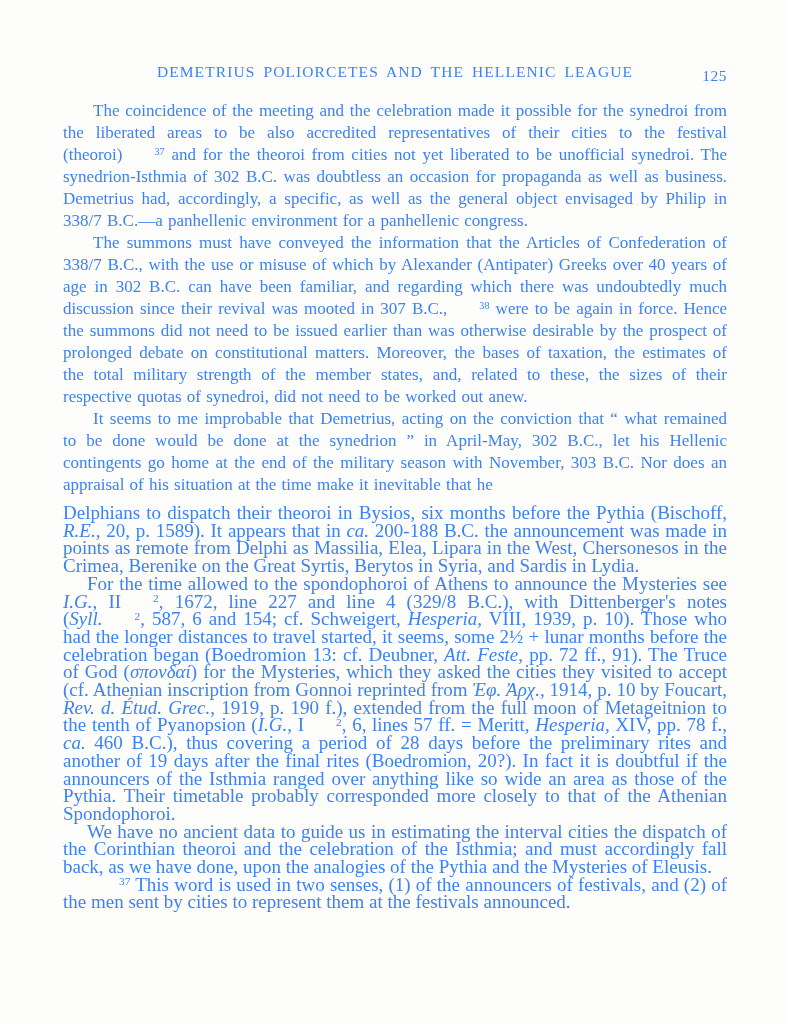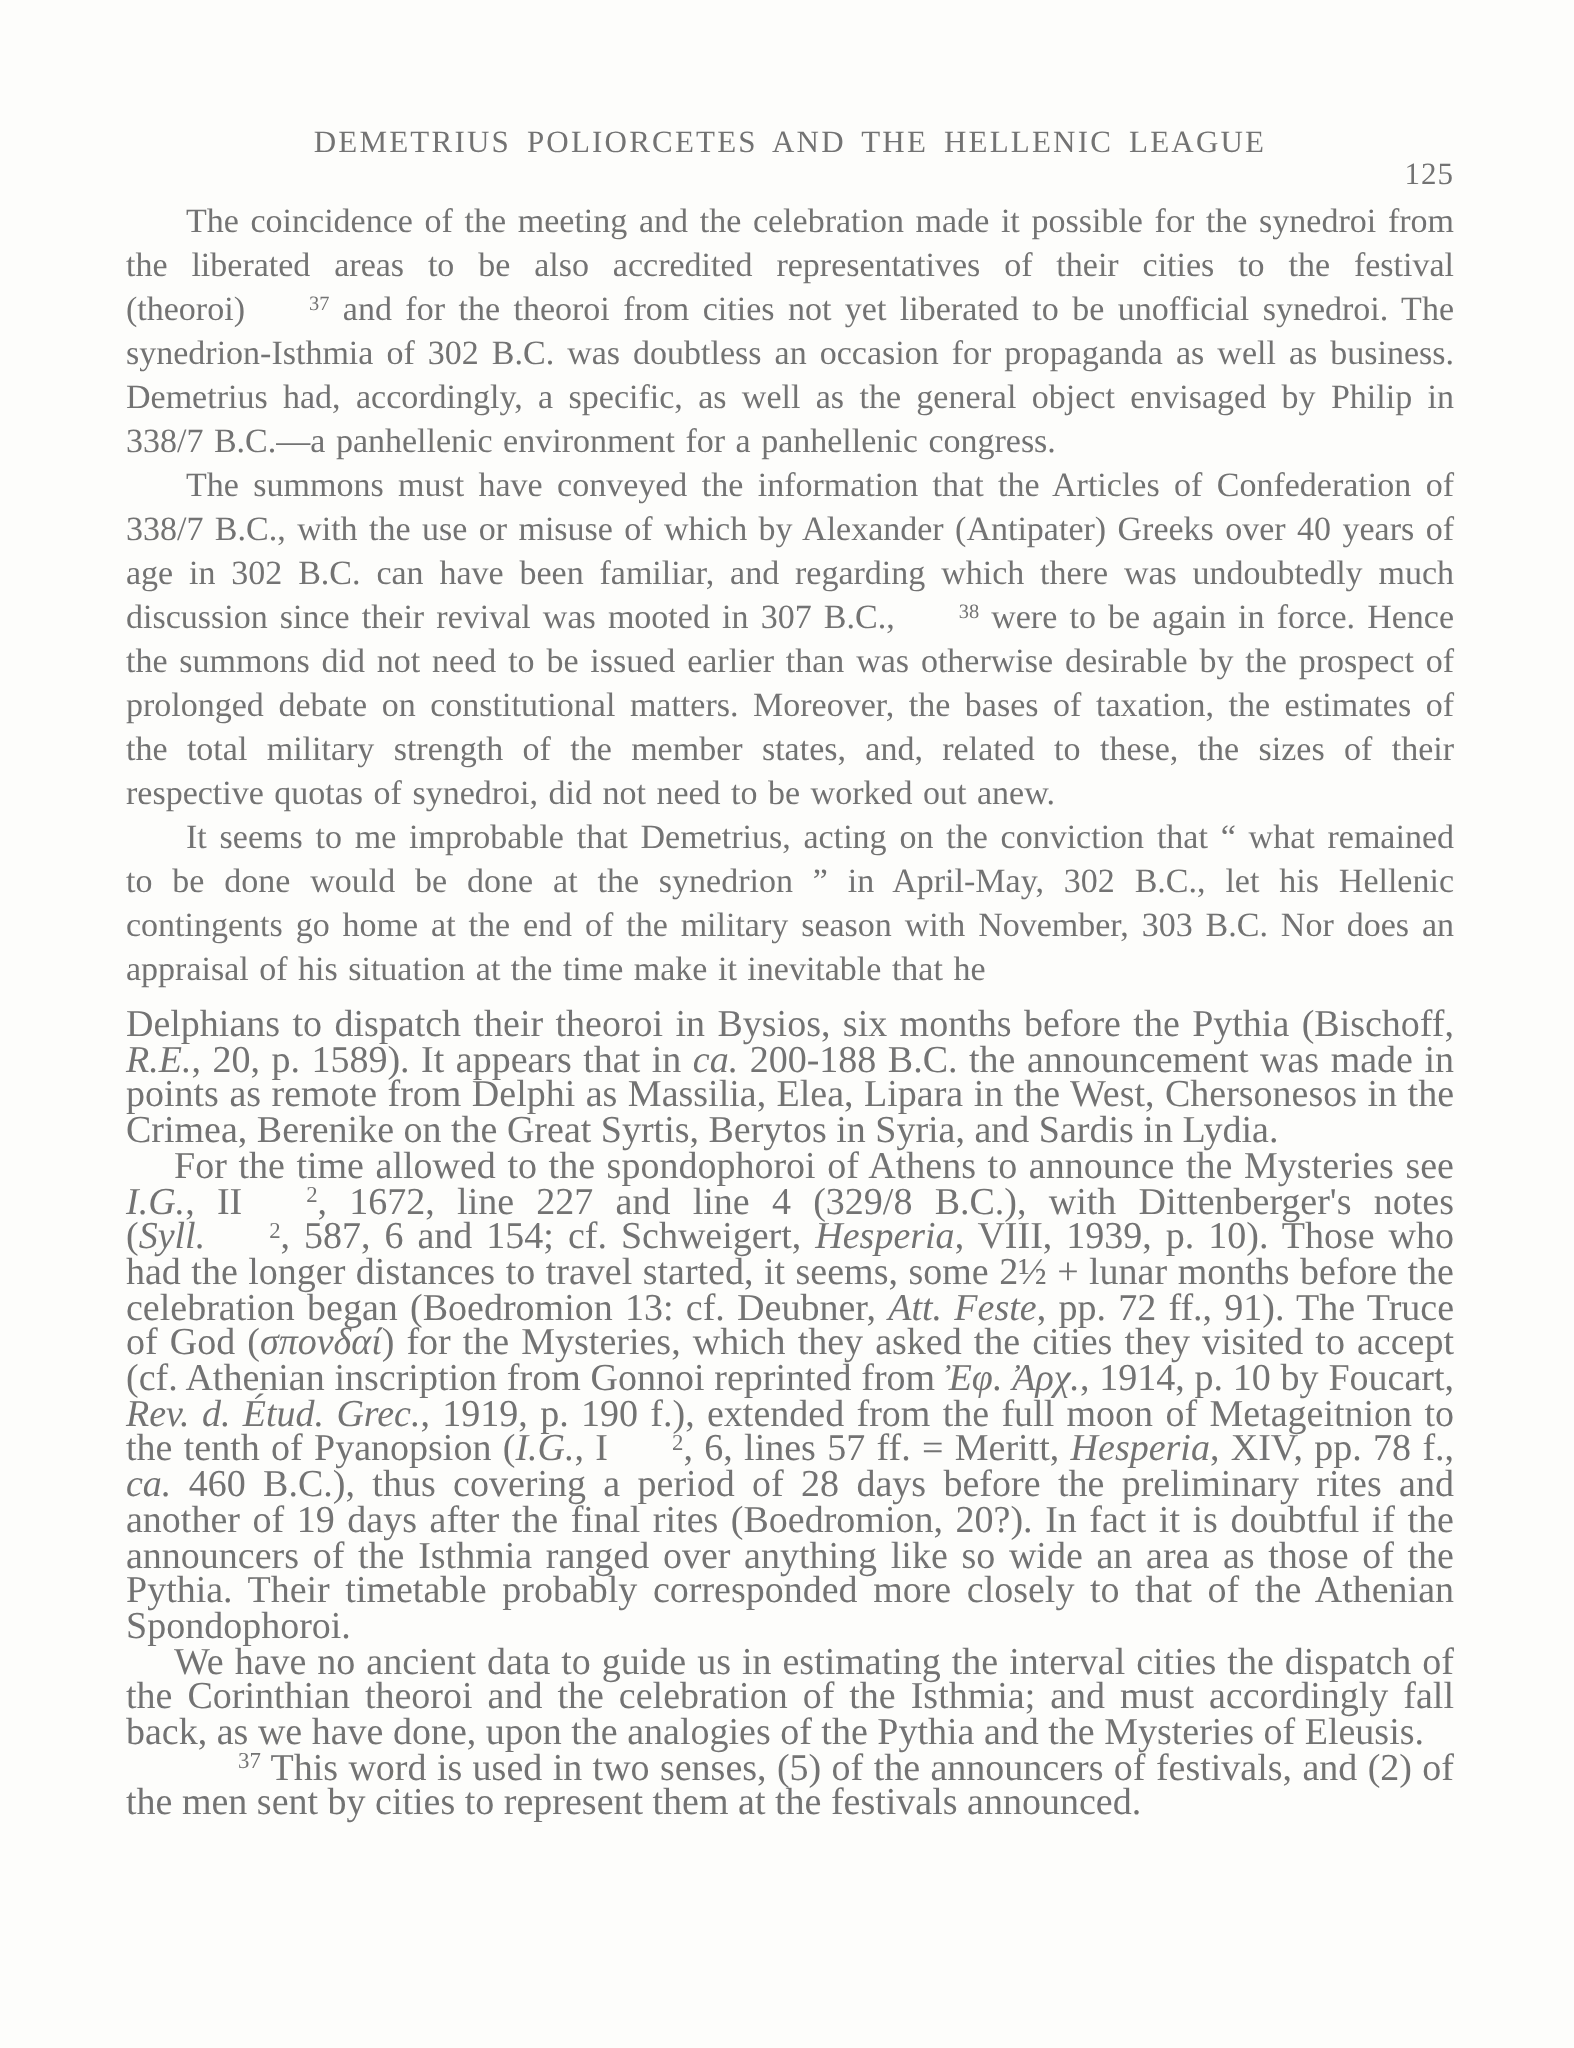--- a/index.html
+++ b/index.html
@@ -5,38 +5,38 @@
   html, body { margin: 0; padding: 0; background: #e8e8e8; }
   .page {
     position: relative;
     width: 787px;
     height: 1024px;
     margin: 0 auto;
     background: #fdfdfb;
     box-sizing: border-box;
     padding: 63px 60px 0 63px;
     font-family: "Liberation Serif", "DejaVu Serif", serif;
-    color: #737373;
+    color: #3b82f6;
     overflow: hidden;
   }
   .page-header {
     position: relative;
     height: 18px;
   }
   .running-title {
     text-align: center;
     font-size: 15.5px;
     letter-spacing: 1.1px;
     word-spacing: 3px;
     white-space: nowrap;
   }
   .page-number {
     position: absolute;
     right: 0;
-    top: 16px;
+    top: 4px;
     font-size: 15.5px;
     letter-spacing: 0.5px;
   }
   .body-text {
     margin-top: 19px;
     font-size: 17px;
     line-height: 22px;
     text-align: justify;
     word-spacing: 1px;
   }
@@ -73,15 +73,15 @@
   <main class="body-text">
       <p class="indent"><span>The coincidence of the meeting and the celebration made it possible for the synedroi from the liberated areas to be also accredited representatives of their cities to the festival (theoroi)</span><sup>37</sup><span> and for the theoroi from cities not yet liberated to be unofficial synedroi. The synedrion-Isthmia of 302 B.C. was doubtless an occasion for propaganda as well as business. Demetrius had, accordingly, a specific, as well as the general object envisaged by Philip in 338/7 B.C.—a panhellenic environment for a panhellenic congress.</span></p>
       <p class="indent"><span>The summons must have conveyed the information that the Articles of Confederation of 338/7 B.C., with the use or misuse of which by Alexander (Antipater) Greeks over 40 years of age in 302 B.C. can have been familiar, and regarding which there was undoubtedly much discussion since their revival was mooted in 307 B.C.,</span><sup>38</sup><span> were to be again in force. Hence the summons did not need to be issued earlier than was otherwise desirable by the prospect of prolonged debate on constitutional matters. Moreover, the bases of taxation, the estimates of the total military strength of the member states, and, related to these, the sizes of their respective quotas of synedroi, did not need to be worked out anew.</span></p>
       <p class="indent"><span>It seems to me improbable that Demetrius, acting on the conviction that “ what remained to be done would be done at the synedrion ” in April-May, 302 B.C., let his Hellenic contingents go home at the end of the military season with November, 303 B.C. Nor does an appraisal of his situation at the time make it inevitable that he</span></p>
     </main>
 
   <section class="footnotes">
       <p class="noindent"><span>Delphians to dispatch their theoroi in Bysios, six months before the Pythia (Bischoff, </span><i>R.E.</i><span>, 20, p. 1589). It appears that in </span><i>ca.</i><span> 200-188 B.C. the announcement was made in points as remote from Delphi as Massilia, Elea, Lipara in the West, Chersonesos in the Crimea, Berenike on the Great Syrtis, Berytos in Syria, and Sardis in Lydia.</span></p>
       <p class="indent"><span>For the time allowed to the spondophoroi of Athens to announce the Mysteries see </span><i>I.G.</i><span>, II</span><sup>2</sup><span>, 1672, line 227 and line 4 (329/8 B.C.), with Dittenberger's notes (</span><i>Syll.</i><sup>2</sup><span>, 587, 6 and 154; cf. Schweigert, </span><i>Hesperia</i><span>, VIII, 1939, p. 10). Those who had the longer distances to travel started, it seems, some 2½ + lunar months before the celebration began (Boedromion 13: cf. Deubner, </span><i>Att. Feste</i><span>, pp. 72 ff., 91). The Truce of God (</span><i>σπονδαί</i><span>) for the Mysteries, which they asked the cities they visited to accept (cf. Athenian inscription from Gonnoi reprinted from </span><i>Ἐφ. Ἀρχ.</i><span>, 1914, p. 10 by Foucart, </span><i>Rev. d. Étud. Grec.</i><span>, 1919, p. 190 f.), extended from the full moon of Metageitnion to the tenth of Pyanopsion (</span><i>I.G.</i><span>, I</span><sup>2</sup><span>, 6, lines 57 ff. = Meritt, </span><i>Hesperia</i><span>, XIV, pp. 78 f., </span><i>ca.</i><span> 460 B.C.), thus covering a period of 28 days before the preliminary rites and another of 19 days after the final rites (Boedromion, 20?). In fact it is doubtful if the announcers of the Isthmia ranged over anything like so wide an area as those of the Pythia. Their timetable probably corresponded more closely to that of the Athenian Spondophoroi.</span></p>
       <p class="indent"><span>We have no ancient data to guide us in estimating the interval cities the dispatch of the Corinthian theoroi and the celebration of the Isthmia; and must accordingly fall back, as we have done, upon the analogies of the Pythia and the Mysteries of Eleusis.</span></p>
-      <p class="indent"><sup>37</sup><span> This word is used in two senses, (5) of the announcers of festivals, and (2) of the men sent by cities to represent them at the festivals announced.</span></p>
+      <p class="indent"><sup>37</sup><span> This word is used in two senses, (1) of the announcers of festivals, and (2) of the men sent by cities to represent them at the festivals announced.</span></p>
     </section>
 </div>
 
 </body></html>

